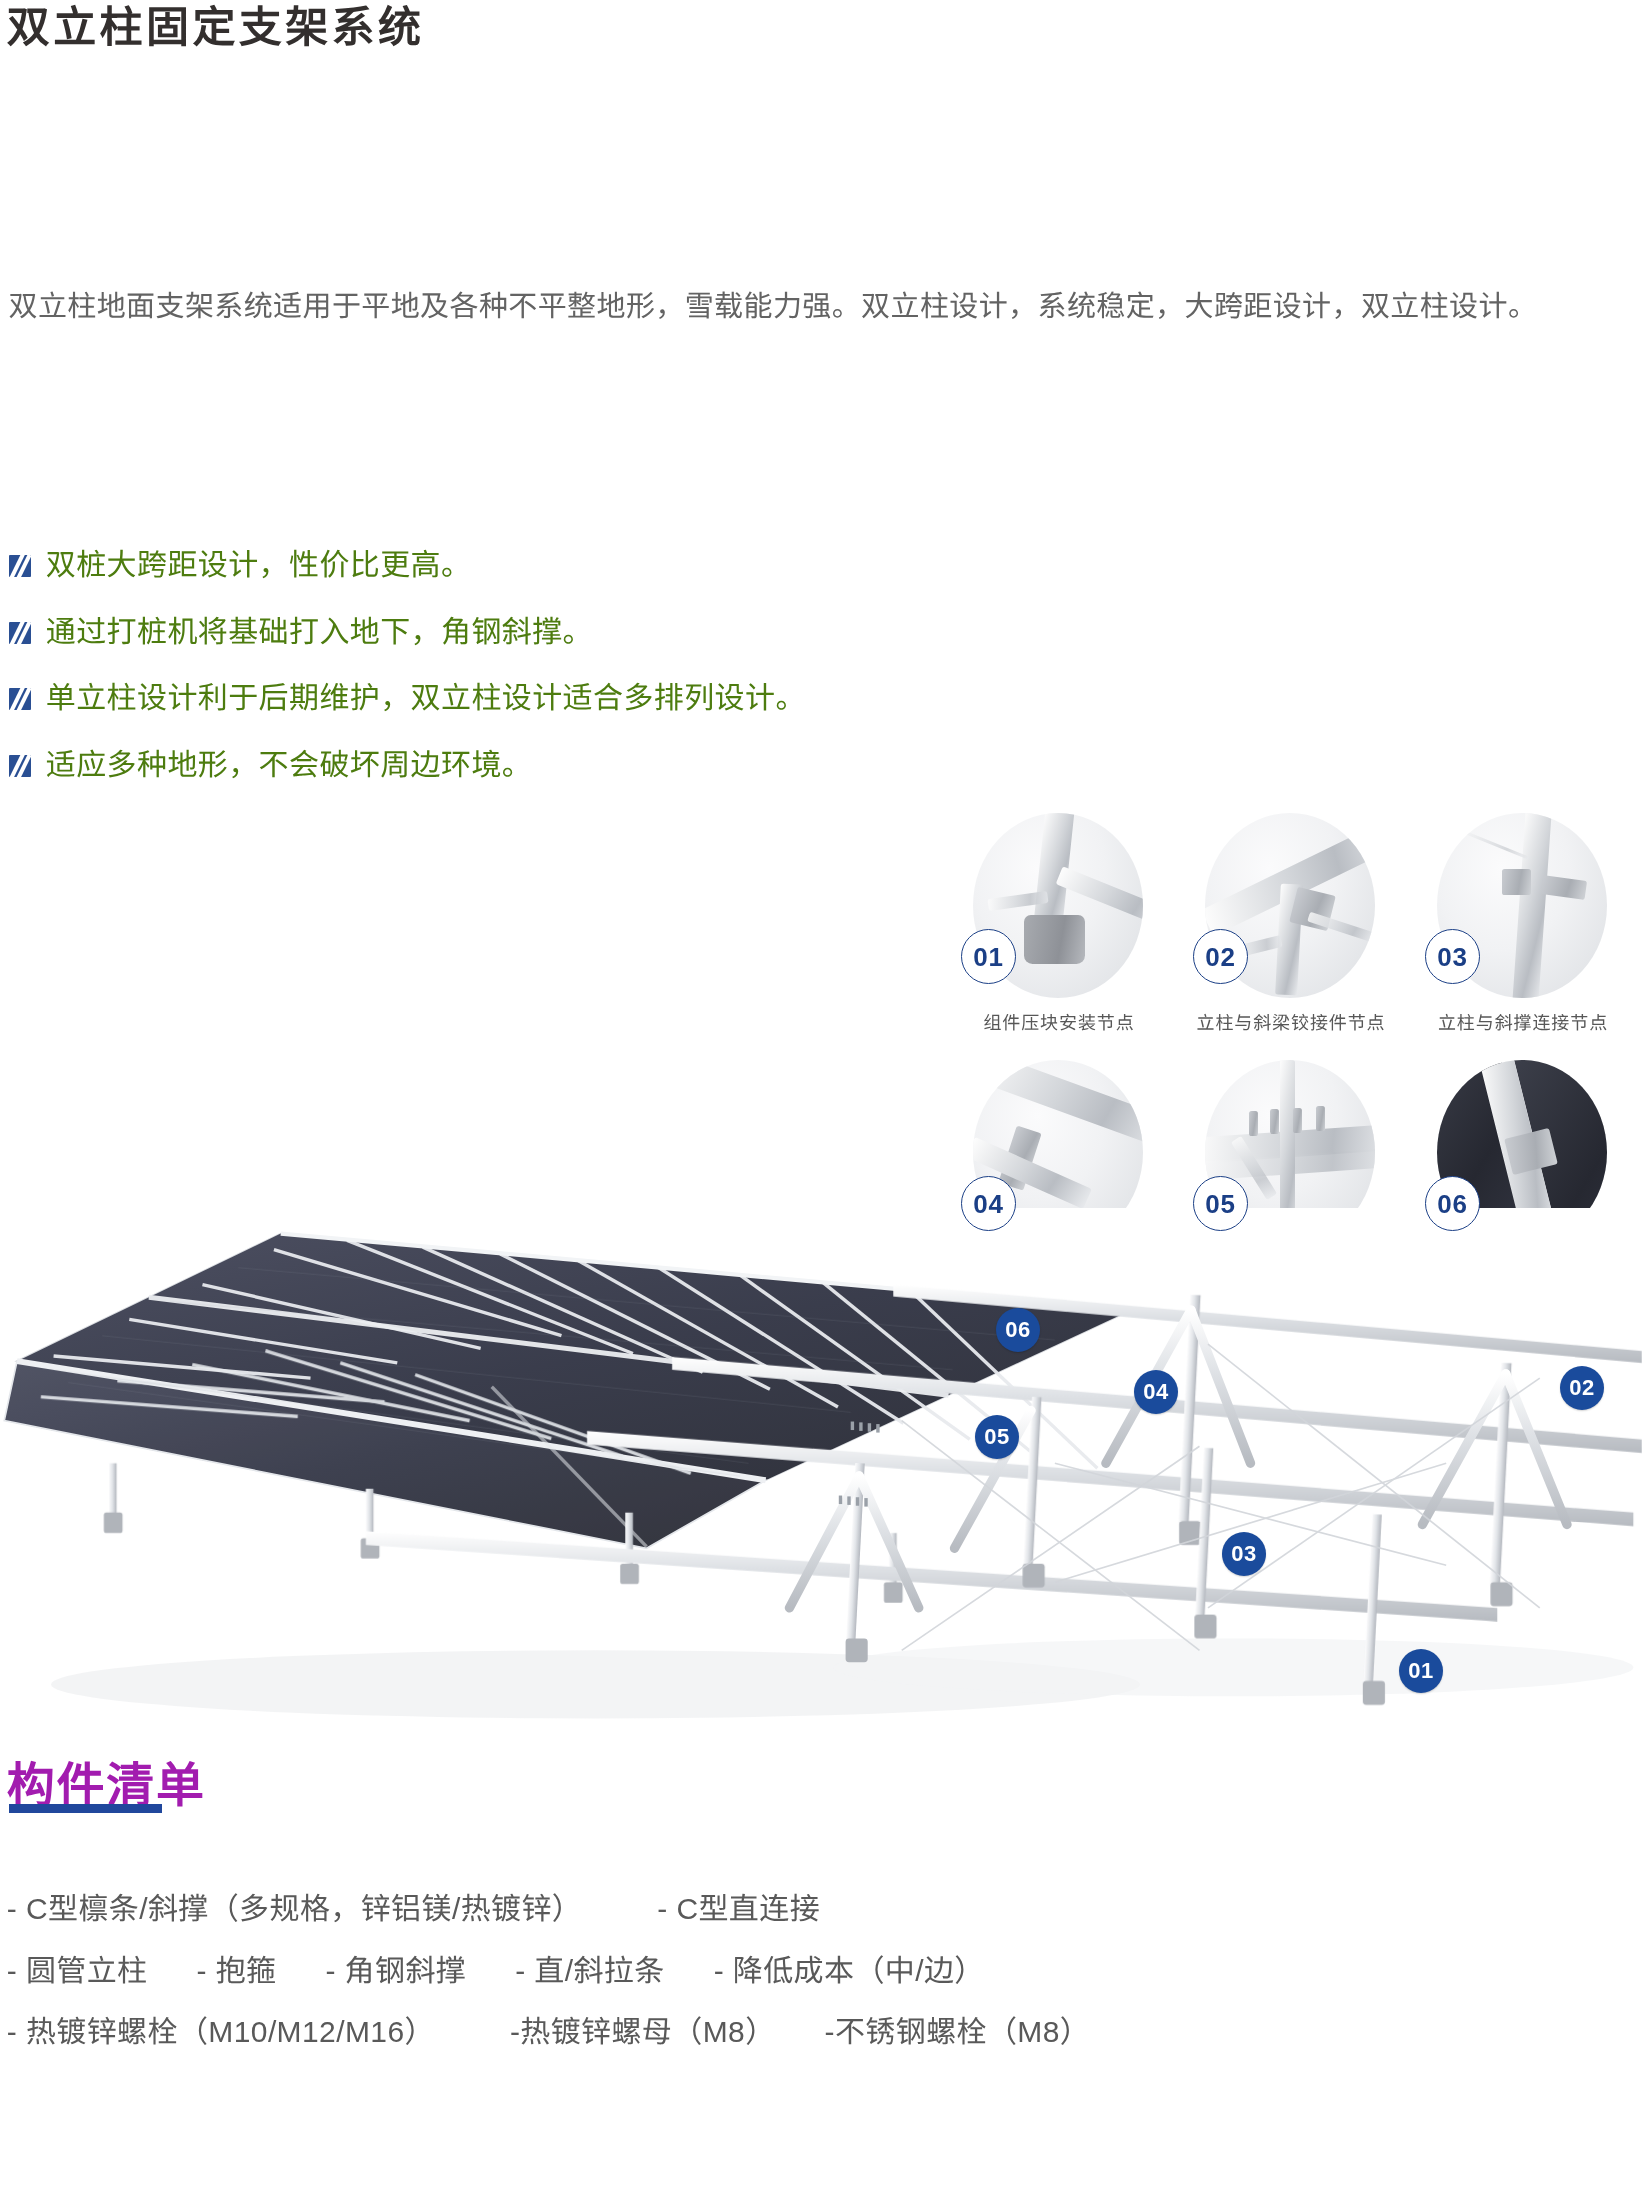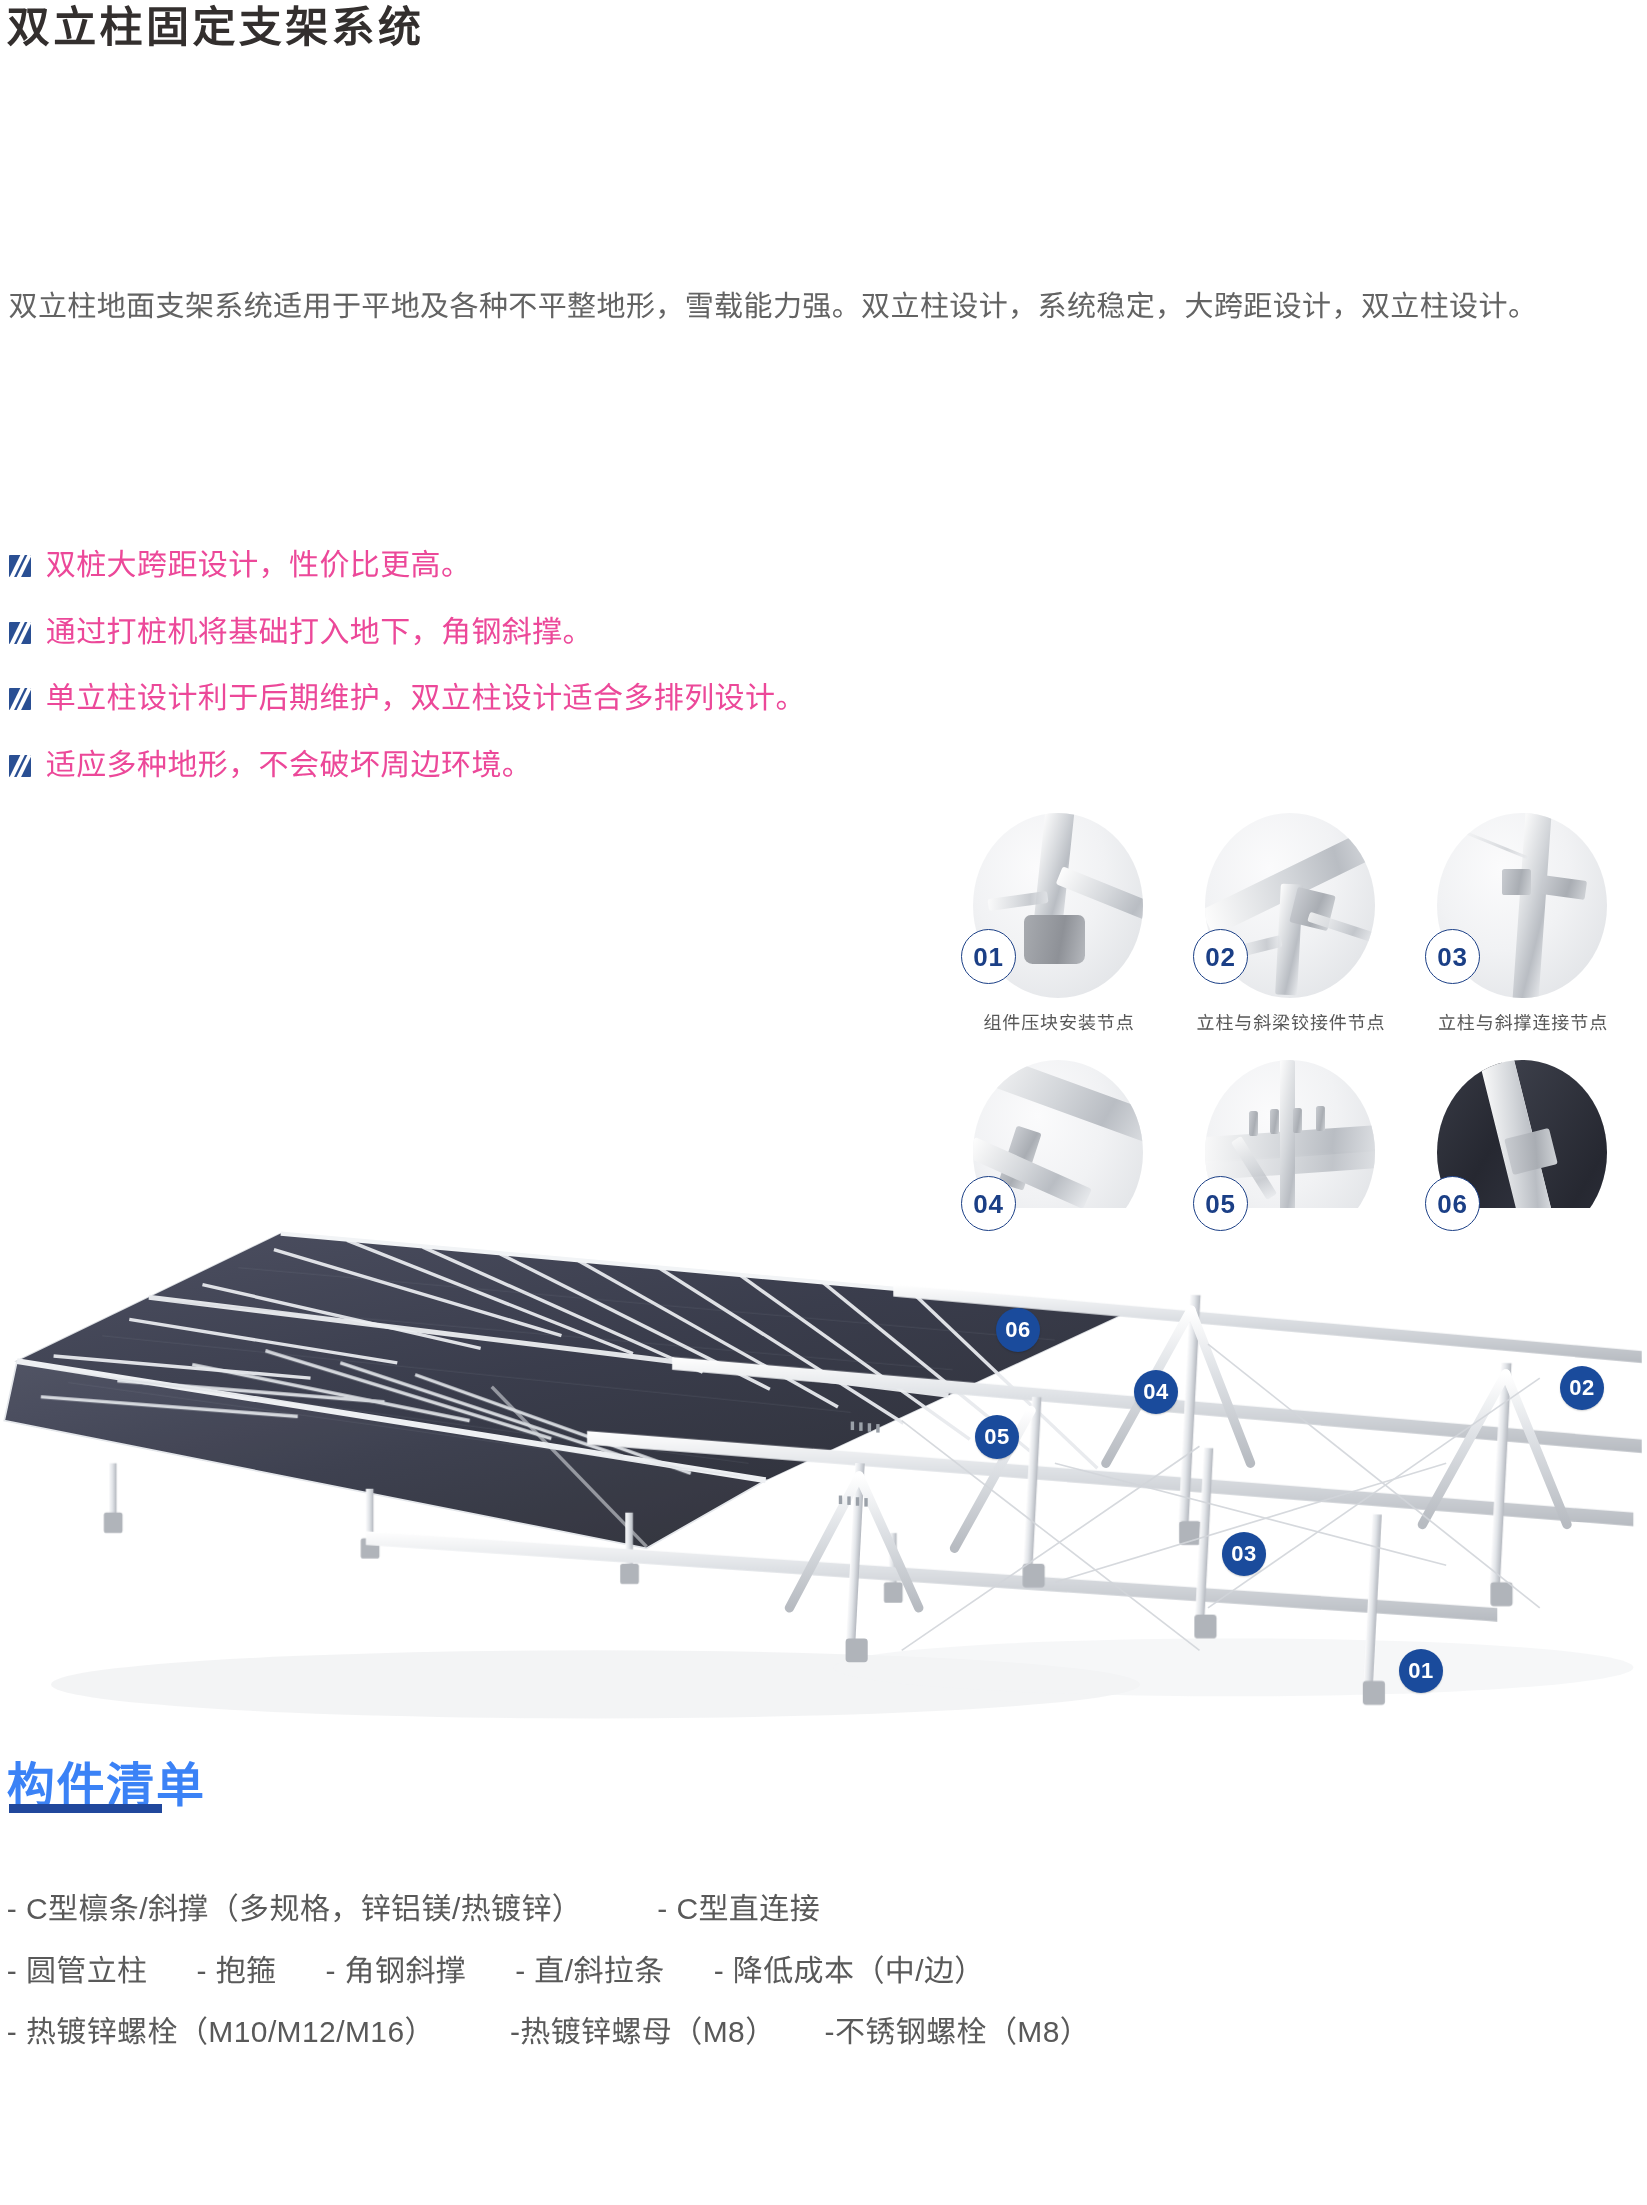--- a/index.html
+++ b/index.html
@@ -36,21 +36,21 @@
     width:22px;height:22px;flex:0 0 22px;margin-top:10.2px;margin-right:15.3px;
     background:#2a4f93;position:relative;overflow:hidden;border-radius:0.9px;
   }
   .bullet-icon::before,.bullet-icon::after{
     content:"";position:absolute;top:-6.8px;width:4.3px;height:37px;
     background:#ffffff;transform:rotate(26deg);
   }
   .bullet-icon::before{left:6px;}
   .bullet-icon::after{left:13.6px;}
   .feature-text{
-    font-size:30px;line-height:1.35;color:#ec4899;white-space:nowrap;
+    font-size:30px;line-height:1.35;color:#4d7c0f;white-space:nowrap;
     letter-spacing:0.4px;
   }
 
   
   .nodes{position:absolute;left:943px;top:813px;width:698px;}
   .node-row{display:flex;}
   .node-cell{width:232px;position:relative;}
   .node-thumb{
     position:relative;width:196px;height:185px;margin:0 auto;
   }
@@ -88,21 +88,21 @@
     position:absolute;width:44px;height:44px;border-radius:50%;
     background:#1a4b9c;color:#ffffff;
     font-size:22px;font-weight:700;letter-spacing:0.4px;
     display:flex;align-items:center;justify-content:center;
     z-index:20;box-shadow:0 0.9px 1.7px rgba(0,0,0,.18);
   }
 
   
   .cl-heading{
     position:absolute;left:6.8px;top:1746px;
-    font-size:48px;font-weight:700;color:#3b82f6;letter-spacing:1.7px;
+    font-size:48px;font-weight:700;color:#a21caf;letter-spacing:1.7px;
     white-space:nowrap;
   }
   .cl-rule{
     position:absolute;left:8.5px;top:1804px;width:153px;height:9.4px;
     background:#20479c;
   }
 
   
   .cl-list{position:absolute;left:6.8px;top:1890px;width:1617px;}
   .cl-line{

